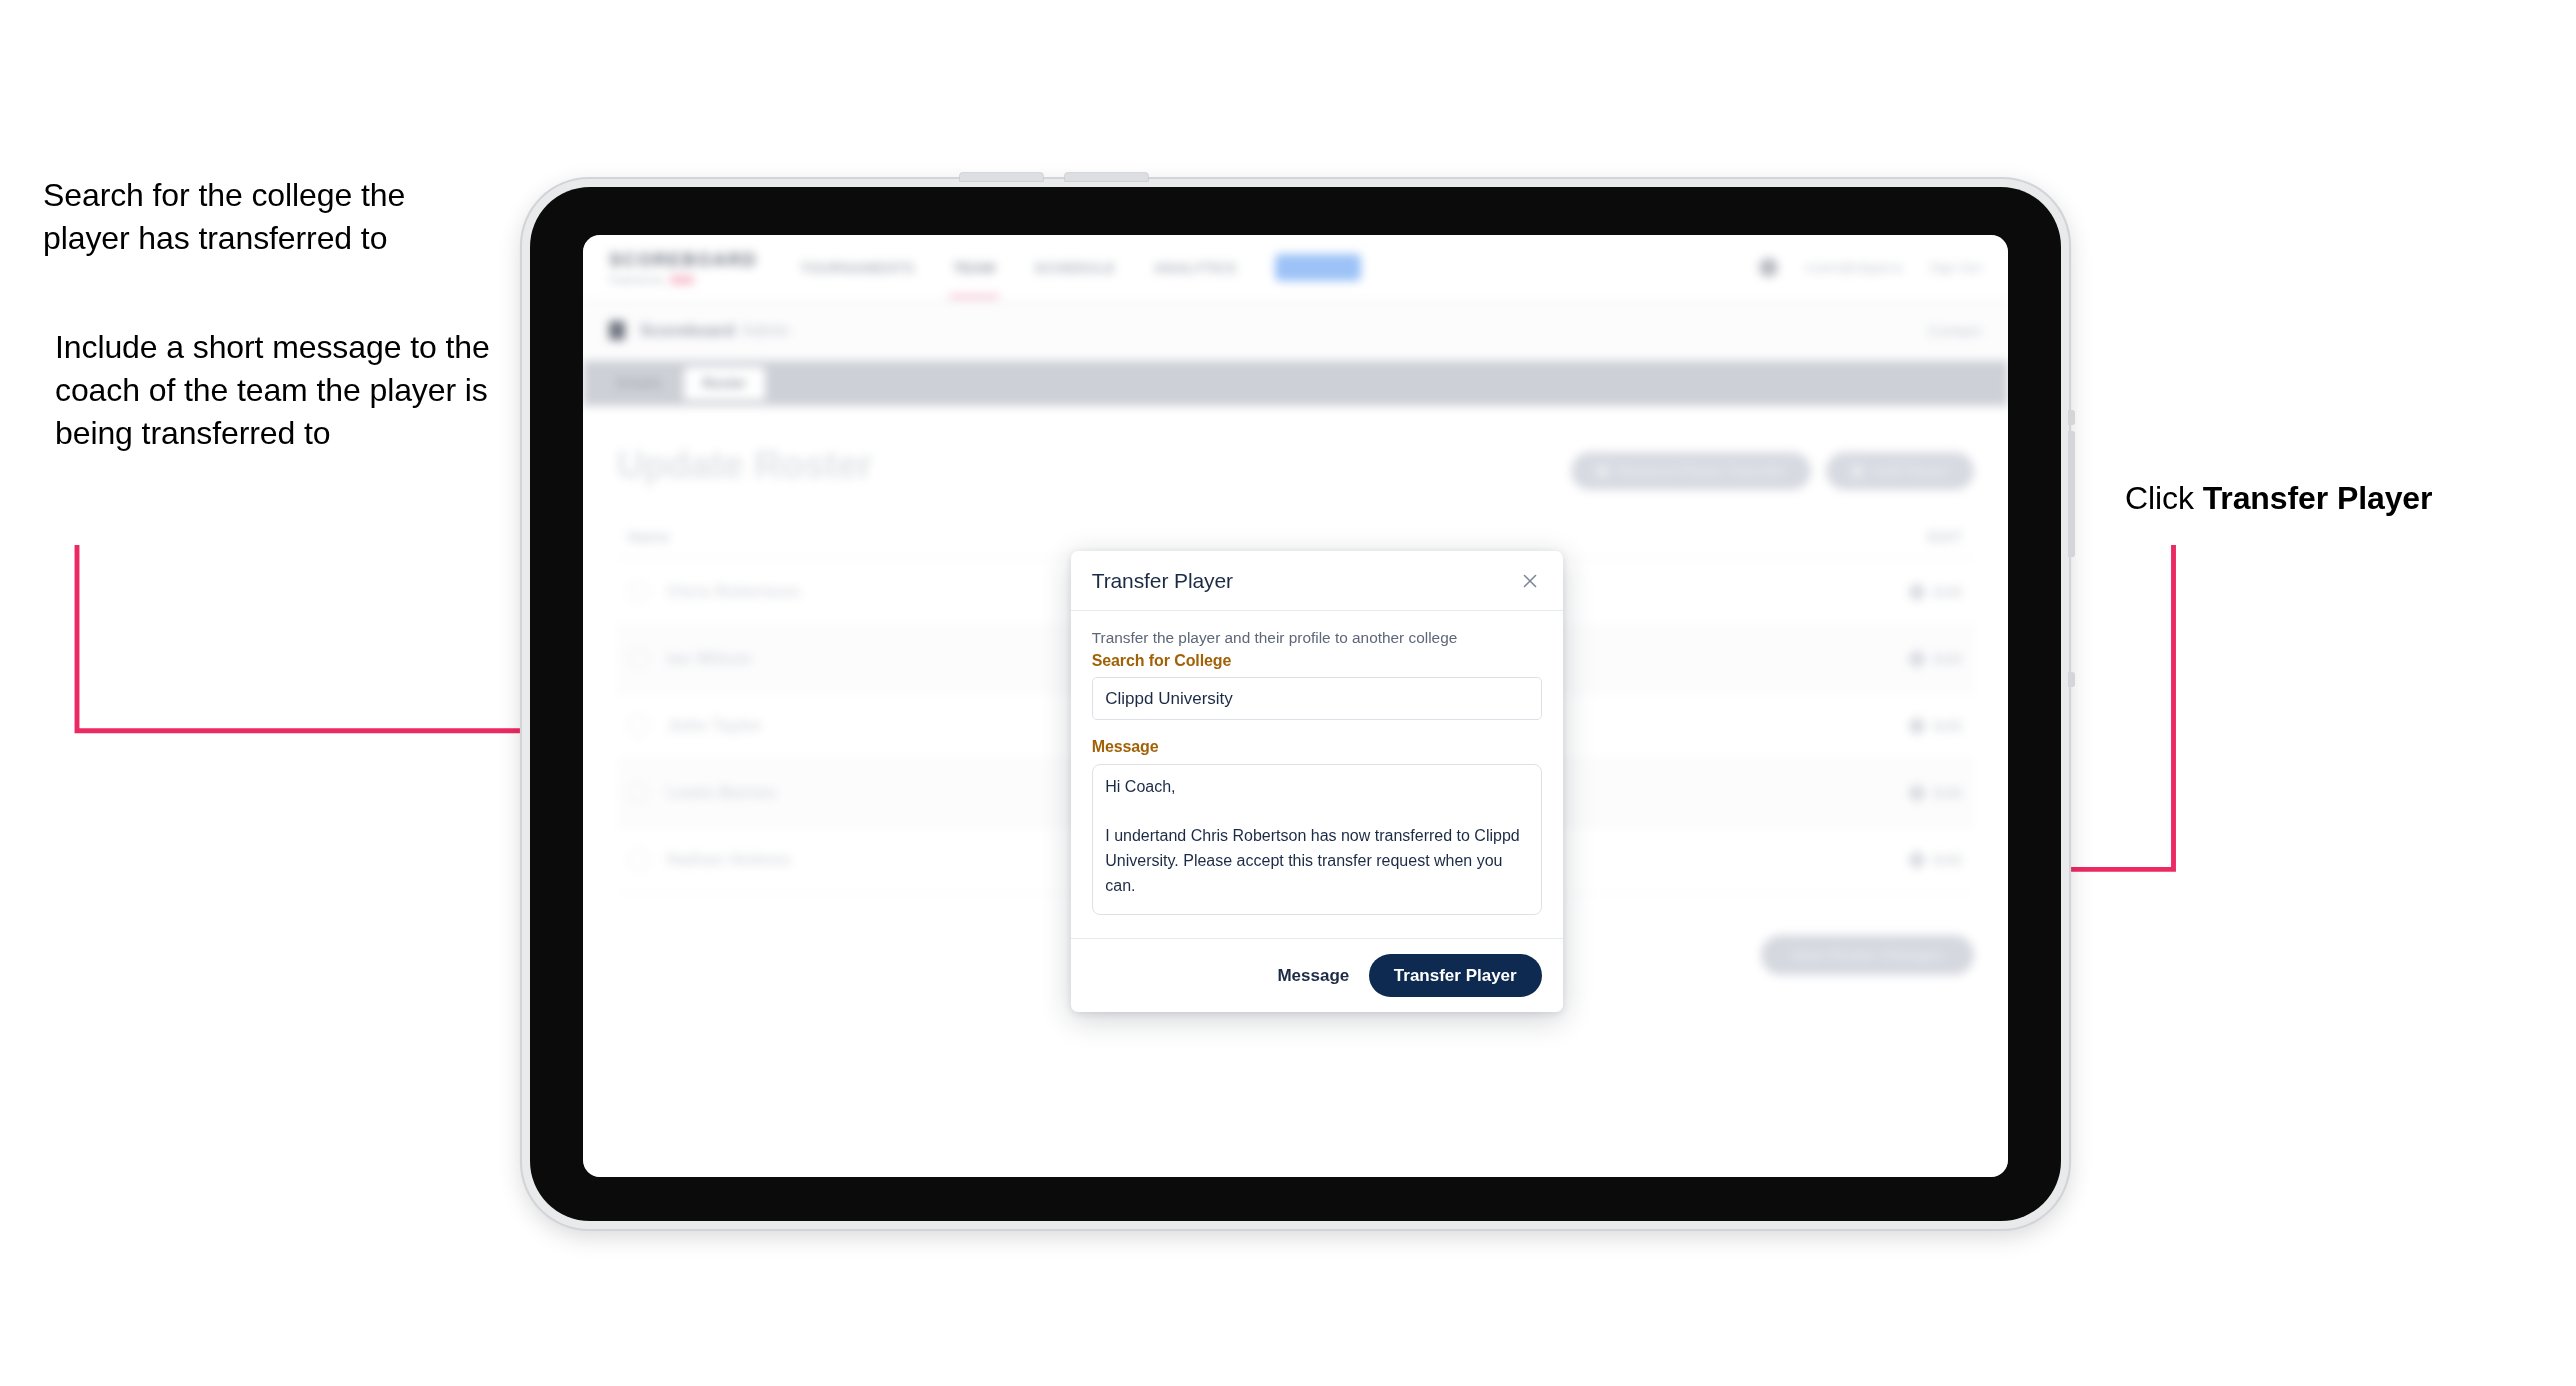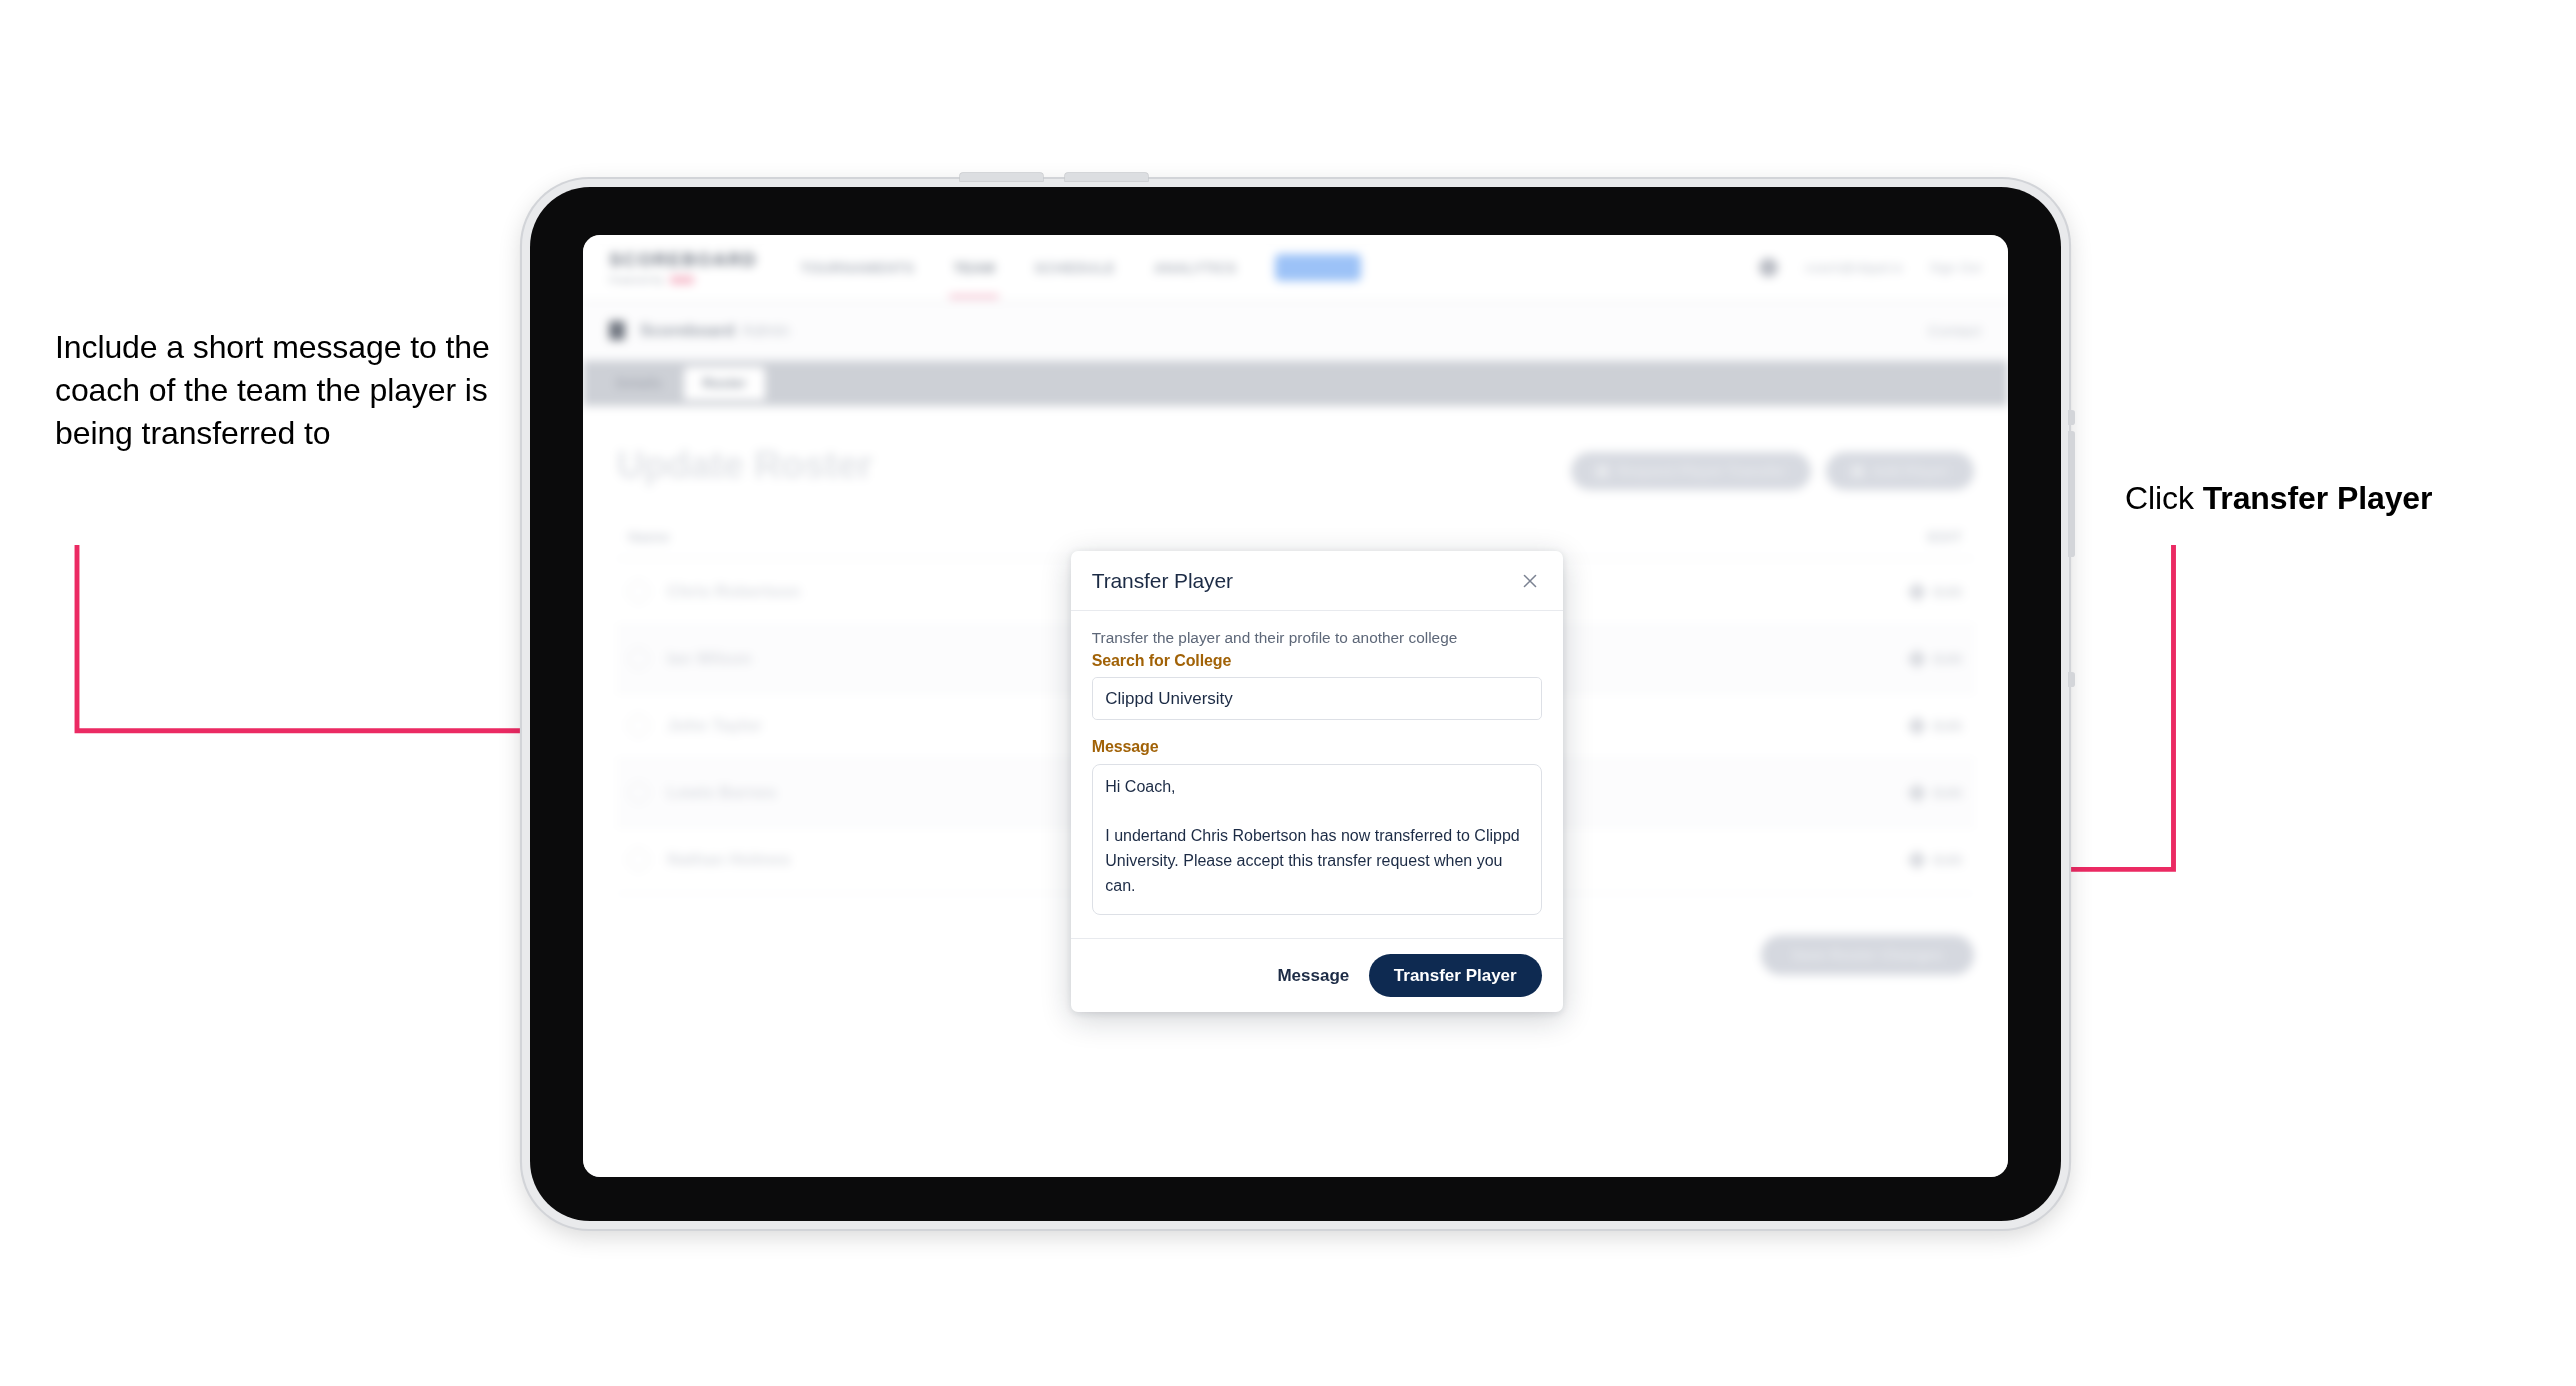--- a/index.html
+++ b/index.html
@@ -210,20 +210,21 @@
     border-radius: 699px; padding: 11.2px 25px;
     font-size: 17px; font-weight: 700;
     font-family: "Liberation Sans", sans-serif;
   }
 </style>
 </head>
 <body>
 
 <div id="stage">
 
+  <div class="annot annot-left-1">Search for the college the player has transferred to</div>
   <div class="annot annot-left-2">Include a short message to the coach of the team the player is being transferred to</div>
   <div class="annot annot-right">
     <span>Click </span><b>Transfer Player</b>
   </div>
 
   <svg class="arrow-svg" viewBox="0 0 3680 1980">
     <g stroke="#eb2a63" stroke-width="7" fill="none" stroke-linecap="square">
       <path d="M110 782 L110 1044 L1470 1044"></path>
       <path d="M1440 1016 L1478 1044 L1440 1072" stroke-linecap="round"></path>
       <path d="M3105 782 L3105 1242 L2262 1242"></path>

